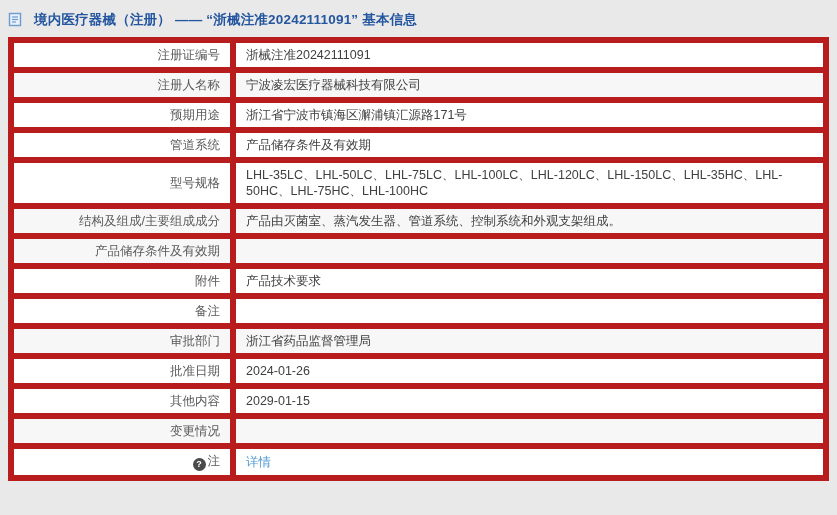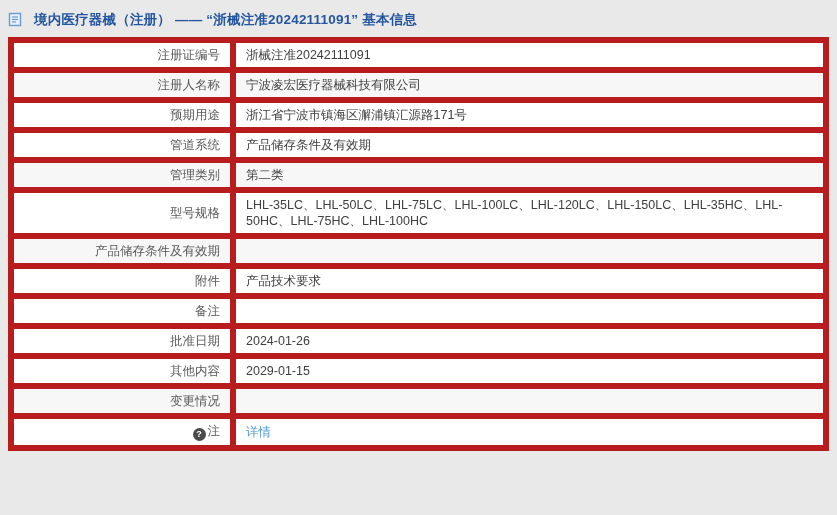--- a/index.html
+++ b/index.html
@@ -98,39 +98,43 @@
           <td class="value-cell"><span class="val">宁波凌宏医疗器械科技有限公司</span></td>
         </tr>
         <tr>
           <td class="label-cell"><span>预期用途</span></td>
           <td class="value-cell"><span class="val">浙江省宁波市镇海区澥浦镇汇源路171号</span></td>
         </tr>
         <tr>
           <td class="label-cell"><span>管道系统</span></td>
           <td class="value-cell"><span class="val">产品储存条件及有效期</span></td>
         </tr>
-        <tr class="alt">
-          <td class="label-cell"><span>管理类别</span></td>
-          <td class="value-cell"><span class="val">第二类</span></td>
-        </tr>
         <tr>
           <td class="label-cell"><span>型号规格</span></td>
           <td class="value-cell"><span class="val">LHL-35LC、LHL-50LC、LHL-75LC、LHL-100LC、LHL-120LC、LHL-150LC、LHL-35HC、LHL-50HC、LHL-75HC、LHL-100HC</span></td>
+        </tr>
+        <tr class="alt">
+          <td class="label-cell"><span>结构及组成/主要组成成分</span></td>
+          <td class="value-cell"><span class="val">产品由灭菌室、蒸汽发生器、管道系统、控制系统和外观支架组成。</span></td>
         </tr>
         <tr class="alt">
           <td class="label-cell"><span>产品储存条件及有效期</span></td>
           <td class="value-cell"><span class="val"></span></td>
         </tr>
         <tr>
           <td class="label-cell"><span>附件</span></td>
           <td class="value-cell"><span class="val">产品技术要求</span></td>
         </tr>
         <tr>
           <td class="label-cell"><span>备注</span></td>
           <td class="value-cell"><span class="val"></span></td>
+        </tr>
+        <tr class="alt">
+          <td class="label-cell"><span>审批部门</span></td>
+          <td class="value-cell"><span class="val">浙江省药品监督管理局</span></td>
         </tr>
         <tr>
           <td class="label-cell"><span>批准日期</span></td>
           <td class="value-cell"><span class="val">2024-01-26</span></td>
         </tr>
         <tr>
           <td class="label-cell"><span>其他内容</span></td>
           <td class="value-cell"><span class="val">2029-01-15</span></td>
         </tr>
         <tr class="alt">

